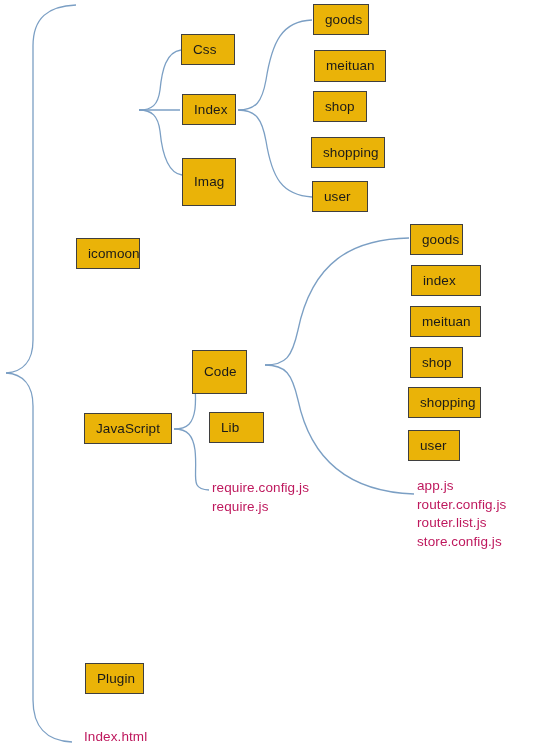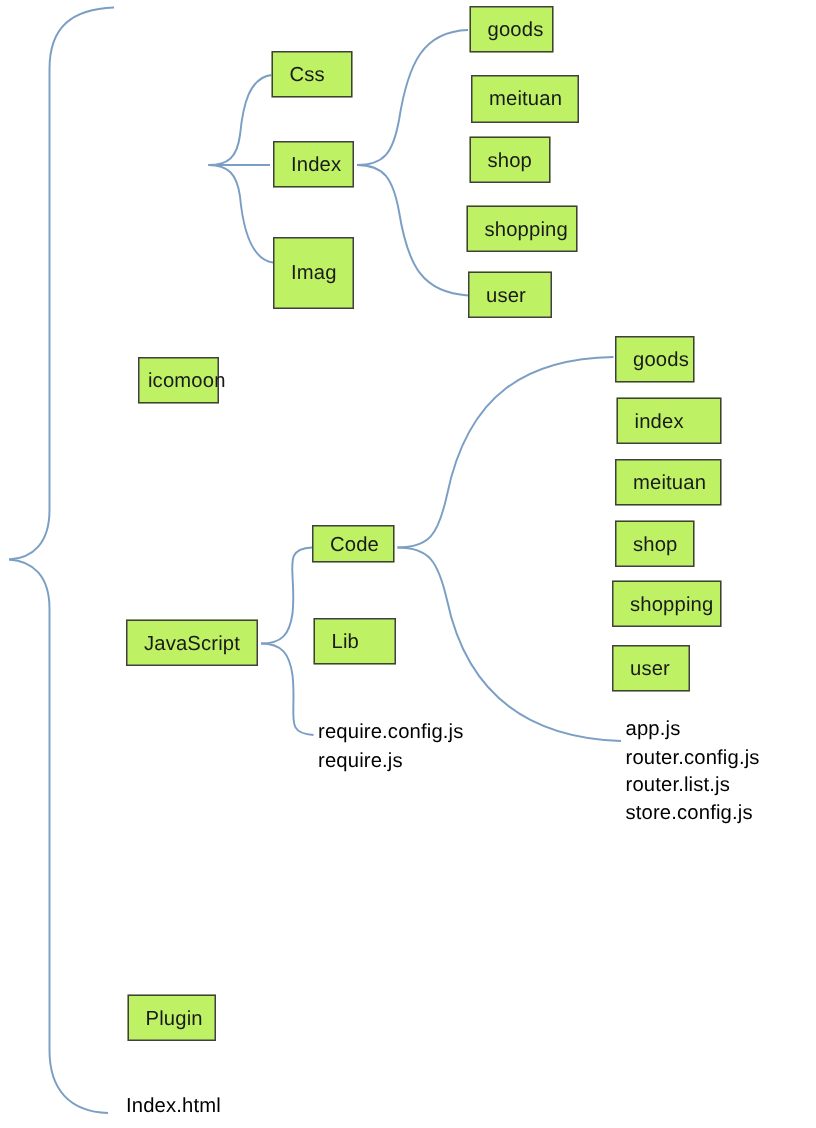--- a/index.html
+++ b/index.html
@@ -22,33 +22,33 @@
     left: 0;
     top: 0;
     width: 544px;
     height: 752px;
     pointer-events: none;
   }
   .node {
     position: absolute;
     box-sizing: border-box;
     border: 1.4px solid #3f3f3f;
-    background: #bef264;
+    background: #eab308;
     color: #1a1a1a;
     font-size: 13.5px;
     line-height: 1;
     display: flex;
     align-items: center;
     padding-left: 11px;
     letter-spacing: 0.1px;
     white-space: nowrap;
   }
   .leaf-text {
     position: absolute;
-    color: #000000;
+    color: #be185d;
     font-size: 13.5px;
     line-height: 18.5px;
     white-space: pre;
     letter-spacing: 0.1px;
   }
 </style>
 </head>
 <body>
 
 <div id="canvas">
@@ -67,21 +67,21 @@
       <path d="M 238 110 C 256 110 262 119 266 141 C 272 178 282 195 312 197"></path>
 
       <path d="M 174 429 C 188 429 193 423 195 409 C 198 380 187 366 208 365"></path>
       <path d="M 174 429 C 188 429 193 436 195 450 C 198 477 189 489 209 490"></path>
 
       <path d="M 265 365 C 286 365 292 357 298 330 C 312 262 352 239 409 238"></path>
       <path d="M 265 365 C 286 365 292 374 298 400 C 312 466 356 492 414 494"></path>
     </g>
   </svg>
 
-  <div class="node" style="left:92px; top:238px; width:54px; height:31px;justify-content:center;">
+  <div class="node" style="left:76px; top:238px; width:64px; height:31px;">
     <span>icomoon</span>
   </div>
   <div class="node" style="left:84px; top:413px; width:88px; height:31px;">
     <span>JavaScript</span>
   </div>
   <div class="node" style="left:85px; top:663px; width:59px; height:31px;">
     <span>Plugin</span>
   </div>
 
   <div class="node" style="left:181px; top:34px; width:54px; height:31px;text-align:right;">
@@ -103,21 +103,21 @@
   <div class="node" style="left:313px; top:91px; width:54px; height:31px;">
     <span>shop</span>
   </div>
   <div class="node" style="left:311px; top:137px; width:74px; height:31px;">
     <span>shopping</span>
   </div>
   <div class="node" style="left:312px; top:181px; width:56px; height:31px;">
     <span>user</span>
   </div>
 
-  <div class="node" style="left:208px; top:350px; width:55px; height:25px;text-align:right;">
+  <div class="node" style="left:192px; top:350px; width:55px; height:44px;text-align:right;">
     <span>Code</span>
   </div>
   <div class="node" style="left:209px; top:412px; width:55px; height:31px;">
     <span>Lib</span>
   </div>
 
   <div class="node" style="left:410px; top:224px; width:53px; height:31px;">
     <span>goods</span>
   </div>
   <div class="node" style="left:411px; top:265px; width:70px; height:31px;">

